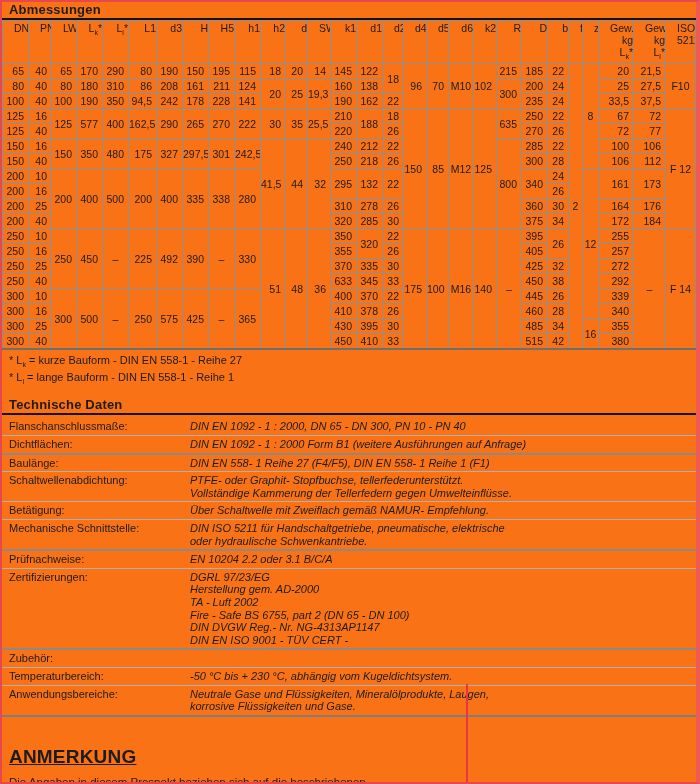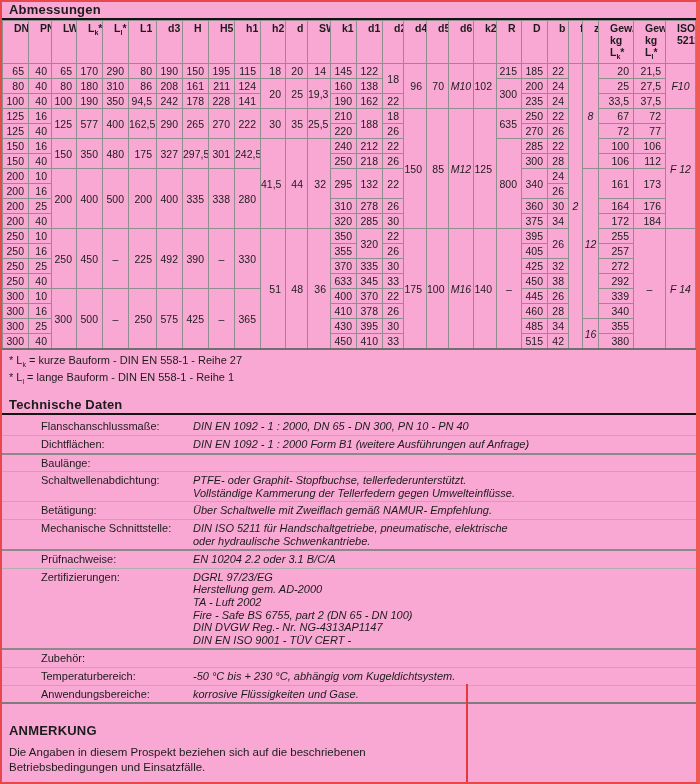--- a/index.html
+++ b/index.html
@@ -1,44 +1,44 @@
 <!DOCTYPE html>
 <html><head>
 <meta charset="utf-8">
 <style>
   html,body{margin:0;padding:0;background:#fff;}
   body{font-family:"Liberation Sans",sans-serif;color:#1c1c1c;}
-  .page{position:relative;width:700px;height:784px;box-sizing:border-box;background:#f9a8d4;overflow:hidden;
+  .page{position:relative;width:700px;height:784px;box-sizing:border-box;background:#f97316;overflow:hidden;
         border-left:2px solid #e8474b;border-right:4px solid #ef5a55;border-top:2px solid #e8474b;border-bottom:2px solid #e8474b;}
   .section-title{font-size:13px;font-weight:bold;margin:0;padding:0 0 1px 7px;border-bottom:2.5px solid #141414;letter-spacing:.2px;}
   .mt{margin-top:9px;}
 
   
   #dim-table{border-collapse:collapse;table-layout:fixed;width:693px;font-size:10.5px;margin:0;}
   #dim-table th,#dim-table td{border:1px solid #8f8f8f;overflow:hidden;}
-  #dim-table th{font-weight:bold;text-align:left;vertical-align:top;padding:1px 0 0 11px;height:26px;line-height:12px;font-size:10.5px;}
+  #dim-table th{font-weight:normal;text-align:right;vertical-align:top;padding:1px 0 0 11px;height:26px;line-height:12px;font-size:10.5px;}
   #dim-table td{height:14px;line-height:12px;text-align:right;padding:0 4px 0 0;vertical-align:middle;}
-  #dim-table td.c{text-align:center;padding:0;font-style:italic;}
+  #dim-table td.c{text-align:center;padding:0;}
   #dim-table tbody{border-bottom:2px solid #6f6f6f;}
   sub{font-size:7px;}
 
   
   .footnotes{font-size:11px;line-height:13px;padding:4px 0 0 7px;}
 
   
   .tech{margin-top:3px;border-bottom:2px solid #7d7d7d;font-size:11px;line-height:12.6px;}
   .tech-row{display:flex;border-top:1px solid #b0b0b0;padding:2px 0 2px 0;}
   .tech-row.thick{border-top:2px solid #8a8a8a;}
   .tech-row:first-child{border-top:none;}
-  .tech-label{width:159px;flex:none;padding-left:7px;box-sizing:border-box;margin-left:32px;}
+  .tech-label{width:188px;flex:none;padding-left:7px;box-sizing:border-box;}
   .tech-value{flex:1;font-style:italic;}
 
   
   .note{position:relative;padding:13px 0 0 7px;}
-  .note h2{font-size:13px;margin:6px 0 7px 0;letter-spacing:.2px;}
+  .note h2{font-size:19px;margin:16px 0 7px 0;letter-spacing:.2px;text-decoration:underline;}
   .note p{margin:0 0 8px 0;font-size:11.5px;line-height:14.5px;width:430px;}
   .redline{position:absolute;left:464px;top:682px;width:2px;height:102px;background:#e8383f;}
 </style>
 </head>
 <body>
 
 <div class="page">
   <h1 class="section-title">Abmessungen</h1>
 
   <table id="dim-table">
@@ -418,20 +418,23 @@
         </div>
       </div>
       <div class="tech-row">
         <div class="tech-label">Dichtflächen:</div>
         <div class="tech-value">
           <div>DIN EN 1092 - 1 : 2000 Form B1 (weitere Ausführungen auf Anfrage)</div>
         </div>
       </div>
       <div class="tech-row thick">
         <div class="tech-label">Baulänge:</div>
+        <div class="tech-value">
+          <div>DIN EN 558- 1 Reihe 27 (F4/F5), DIN EN 558- 1 Reihe 1 (F1)</div>
+        </div>
       </div>
       <div class="tech-row">
         <div class="tech-label">Schaltwellenabdichtung:</div>
         <div class="tech-value">
           <div>PTFE- oder Graphit- Stopfbuchse, tellerfederunterstützt.</div>
           <div>Vollständige Kammerung der Tellerfedern gegen Umwelteinflüsse.</div>
         </div>
       </div>
       <div class="tech-row">
         <div class="tech-label">Betätigung:</div>
@@ -468,20 +471,21 @@
       </div>
       <div class="tech-row">
         <div class="tech-label">Temperaturbereich:</div>
         <div class="tech-value">
           <div>-50 °C bis + 230 °C, abhängig vom Kugeldichtsystem.</div>
         </div>
       </div>
       <div class="tech-row">
         <div class="tech-label">Anwendungsbereiche:</div>
         <div class="tech-value">
+          <div>Neutrale Gase und Flüssigkeiten, Mineralölprodukte, Laugen,</div>
           <div>korrosive Flüssigkeiten und Gase.</div>
         </div>
       </div>
     </div>
 
   <div class="note">
     <h2>ANMERKUNG</h2>
     <div id="note-paras">
         <p>Die Angaben in diesem Prospekt beziehen sich auf die beschriebenen Betriebsbedingungen und Einsatzfälle.</p>
       </div>

